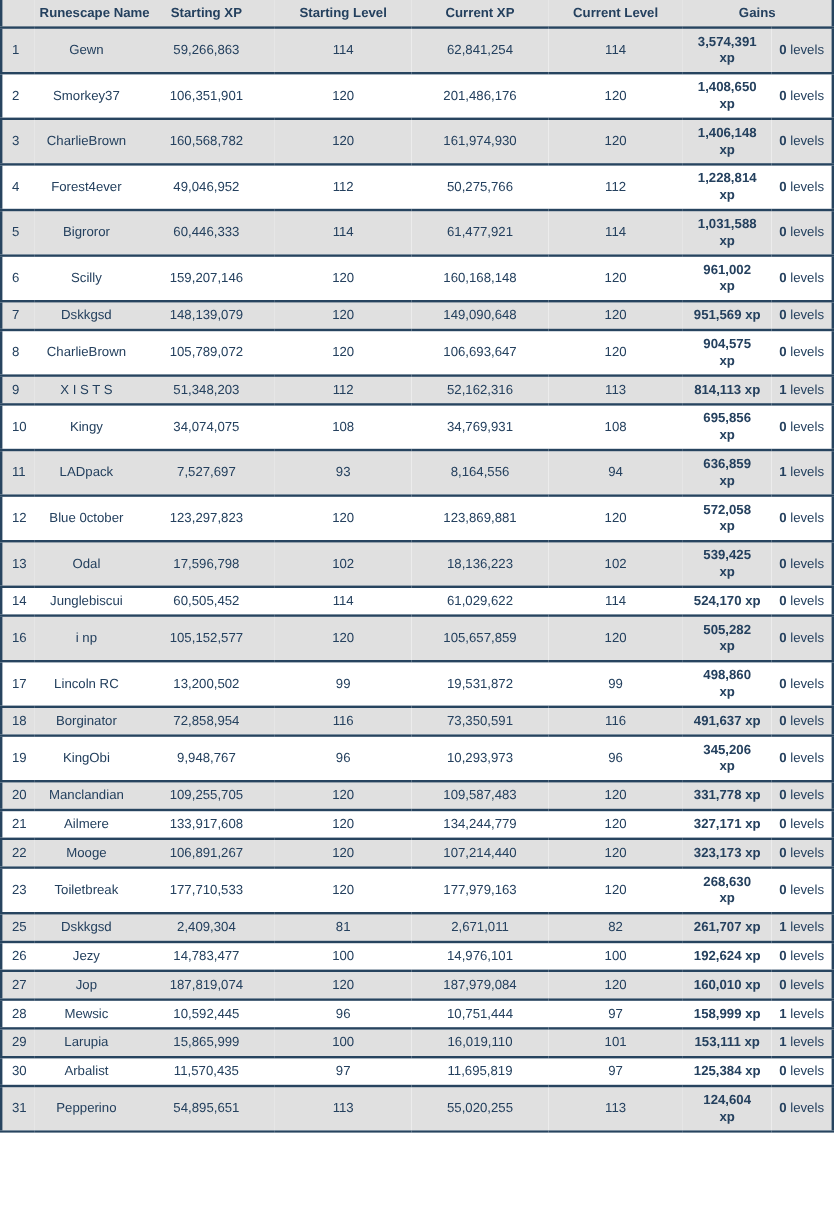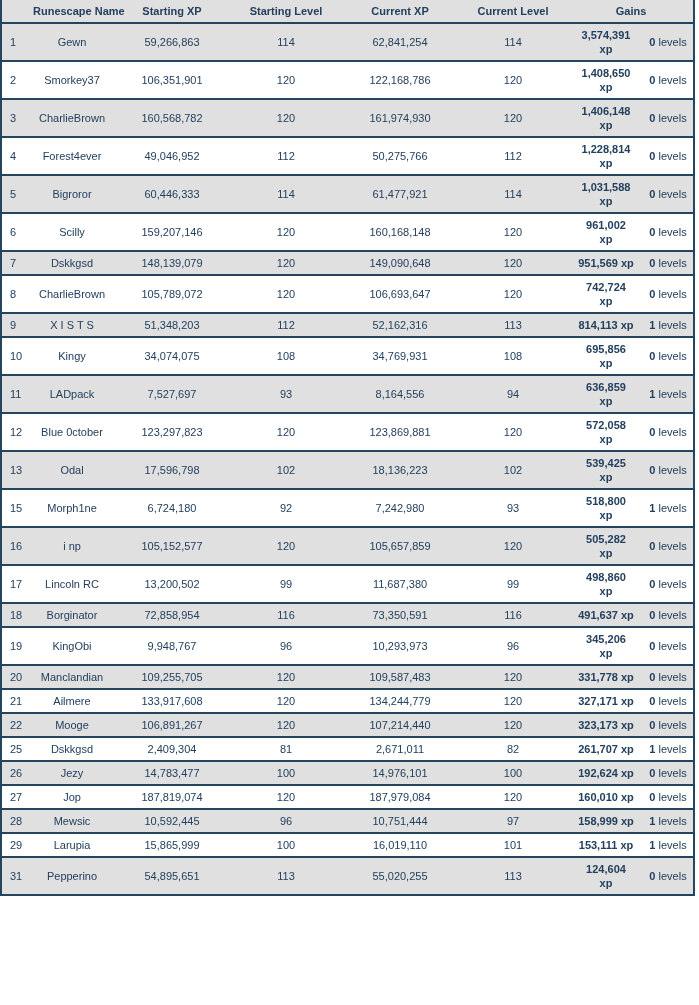--- a/index.html
+++ b/index.html
@@ -85,21 +85,21 @@
         <td class="num">62,841,254</td>
         <td class="num">114</td>
         <td class="gxp stacked"><span class="gxp-num">3,574,391</span> <span class="gxp-unit">xp</span></td>
         <td class="glvl"><span class="glvl-num">0</span> levels</td>
       </tr>
       <tr>
         <td class="rank">2</td>
         <td class="name">Smorkey37</td>
         <td class="num">106,351,901</td>
         <td class="num">120</td>
-        <td class="num">122,168,786</td>
+        <td class="num">201,486,176</td>
         <td class="num">120</td>
         <td class="gxp stacked"><span class="gxp-num">1,408,650</span> <span class="gxp-unit">xp</span></td>
         <td class="glvl"><span class="glvl-num">0</span> levels</td>
       </tr>
       <tr>
         <td class="rank">3</td>
         <td class="name">CharlieBrown</td>
         <td class="num">160,568,782</td>
         <td class="num">120</td>
         <td class="num">161,974,930</td>
@@ -147,21 +147,21 @@
         <td class="gxp"><span class="gxp-num">951,569</span> <span class="gxp-unit">xp</span></td>
         <td class="glvl"><span class="glvl-num">0</span> levels</td>
       </tr>
       <tr>
         <td class="rank">8</td>
         <td class="name">CharlieBrown</td>
         <td class="num">105,789,072</td>
         <td class="num">120</td>
         <td class="num">106,693,647</td>
         <td class="num">120</td>
-        <td class="gxp stacked"><span class="gxp-num">742,724</span> <span class="gxp-unit">xp</span></td>
+        <td class="gxp stacked"><span class="gxp-num">904,575</span> <span class="gxp-unit">xp</span></td>
         <td class="glvl"><span class="glvl-num">0</span> levels</td>
       </tr>
       <tr>
         <td class="rank">9</td>
         <td class="name">X I S T S</td>
         <td class="num">51,348,203</td>
         <td class="num">112</td>
         <td class="num">52,162,316</td>
         <td class="num">113</td>
         <td class="gxp"><span class="gxp-num">814,113</span> <span class="gxp-unit">xp</span></td>
@@ -201,45 +201,45 @@
         <td class="rank">13</td>
         <td class="name">Odal</td>
         <td class="num">17,596,798</td>
         <td class="num">102</td>
         <td class="num">18,136,223</td>
         <td class="num">102</td>
         <td class="gxp stacked"><span class="gxp-num">539,425</span> <span class="gxp-unit">xp</span></td>
         <td class="glvl"><span class="glvl-num">0</span> levels</td>
       </tr>
       <tr>
-        <td class="rank">15</td>
-        <td class="name">Morph1ne</td>
-        <td class="num">6,724,180</td>
-        <td class="num">92</td>
-        <td class="num">7,242,980</td>
-        <td class="num">93</td>
-        <td class="gxp stacked"><span class="gxp-num">518,800</span> <span class="gxp-unit">xp</span></td>
-        <td class="glvl"><span class="glvl-num">1</span> levels</td>
+        <td class="rank">14</td>
+        <td class="name">Junglebiscui</td>
+        <td class="num">60,505,452</td>
+        <td class="num">114</td>
+        <td class="num">61,029,622</td>
+        <td class="num">114</td>
+        <td class="gxp"><span class="gxp-num">524,170</span> <span class="gxp-unit">xp</span></td>
+        <td class="glvl"><span class="glvl-num">0</span> levels</td>
       </tr>
       <tr>
         <td class="rank">16</td>
         <td class="name">i np</td>
         <td class="num">105,152,577</td>
         <td class="num">120</td>
         <td class="num">105,657,859</td>
         <td class="num">120</td>
         <td class="gxp stacked"><span class="gxp-num">505,282</span> <span class="gxp-unit">xp</span></td>
         <td class="glvl"><span class="glvl-num">0</span> levels</td>
       </tr>
       <tr>
         <td class="rank">17</td>
         <td class="name">Lincoln RC</td>
         <td class="num">13,200,502</td>
         <td class="num">99</td>
-        <td class="num">11,687,380</td>
+        <td class="num">19,531,872</td>
         <td class="num">99</td>
         <td class="gxp stacked"><span class="gxp-num">498,860</span> <span class="gxp-unit">xp</span></td>
         <td class="glvl"><span class="glvl-num">0</span> levels</td>
       </tr>
       <tr>
         <td class="rank">18</td>
         <td class="name">Borginator</td>
         <td class="num">72,858,954</td>
         <td class="num">116</td>
         <td class="num">73,350,591</td>
@@ -281,20 +281,30 @@
         <td class="rank">22</td>
         <td class="name">Mooge</td>
         <td class="num">106,891,267</td>
         <td class="num">120</td>
         <td class="num">107,214,440</td>
         <td class="num">120</td>
         <td class="gxp"><span class="gxp-num">323,173</span> <span class="gxp-unit">xp</span></td>
         <td class="glvl"><span class="glvl-num">0</span> levels</td>
       </tr>
       <tr>
+        <td class="rank">23</td>
+        <td class="name">Toiletbreak</td>
+        <td class="num">177,710,533</td>
+        <td class="num">120</td>
+        <td class="num">177,979,163</td>
+        <td class="num">120</td>
+        <td class="gxp stacked"><span class="gxp-num">268,630</span> <span class="gxp-unit">xp</span></td>
+        <td class="glvl"><span class="glvl-num">0</span> levels</td>
+      </tr>
+      <tr>
         <td class="rank">25</td>
         <td class="name">Dskkgsd</td>
         <td class="num">2,409,304</td>
         <td class="num">81</td>
         <td class="num">2,671,011</td>
         <td class="num">82</td>
         <td class="gxp"><span class="gxp-num">261,707</span> <span class="gxp-unit">xp</span></td>
         <td class="glvl"><span class="glvl-num">1</span> levels</td>
       </tr>
       <tr>
@@ -331,20 +341,30 @@
         <td class="rank">29</td>
         <td class="name">Larupia</td>
         <td class="num">15,865,999</td>
         <td class="num">100</td>
         <td class="num">16,019,110</td>
         <td class="num">101</td>
         <td class="gxp"><span class="gxp-num">153,111</span> <span class="gxp-unit">xp</span></td>
         <td class="glvl"><span class="glvl-num">1</span> levels</td>
       </tr>
       <tr>
+        <td class="rank">30</td>
+        <td class="name">Arbalist</td>
+        <td class="num">11,570,435</td>
+        <td class="num">97</td>
+        <td class="num">11,695,819</td>
+        <td class="num">97</td>
+        <td class="gxp"><span class="gxp-num">125,384</span> <span class="gxp-unit">xp</span></td>
+        <td class="glvl"><span class="glvl-num">0</span> levels</td>
+      </tr>
+      <tr>
         <td class="rank">31</td>
         <td class="name">Pepperino</td>
         <td class="num">54,895,651</td>
         <td class="num">113</td>
         <td class="num">55,020,255</td>
         <td class="num">113</td>
         <td class="gxp stacked"><span class="gxp-num">124,604</span> <span class="gxp-unit">xp</span></td>
         <td class="glvl"><span class="glvl-num">0</span> levels</td>
       </tr>
     </tbody>

